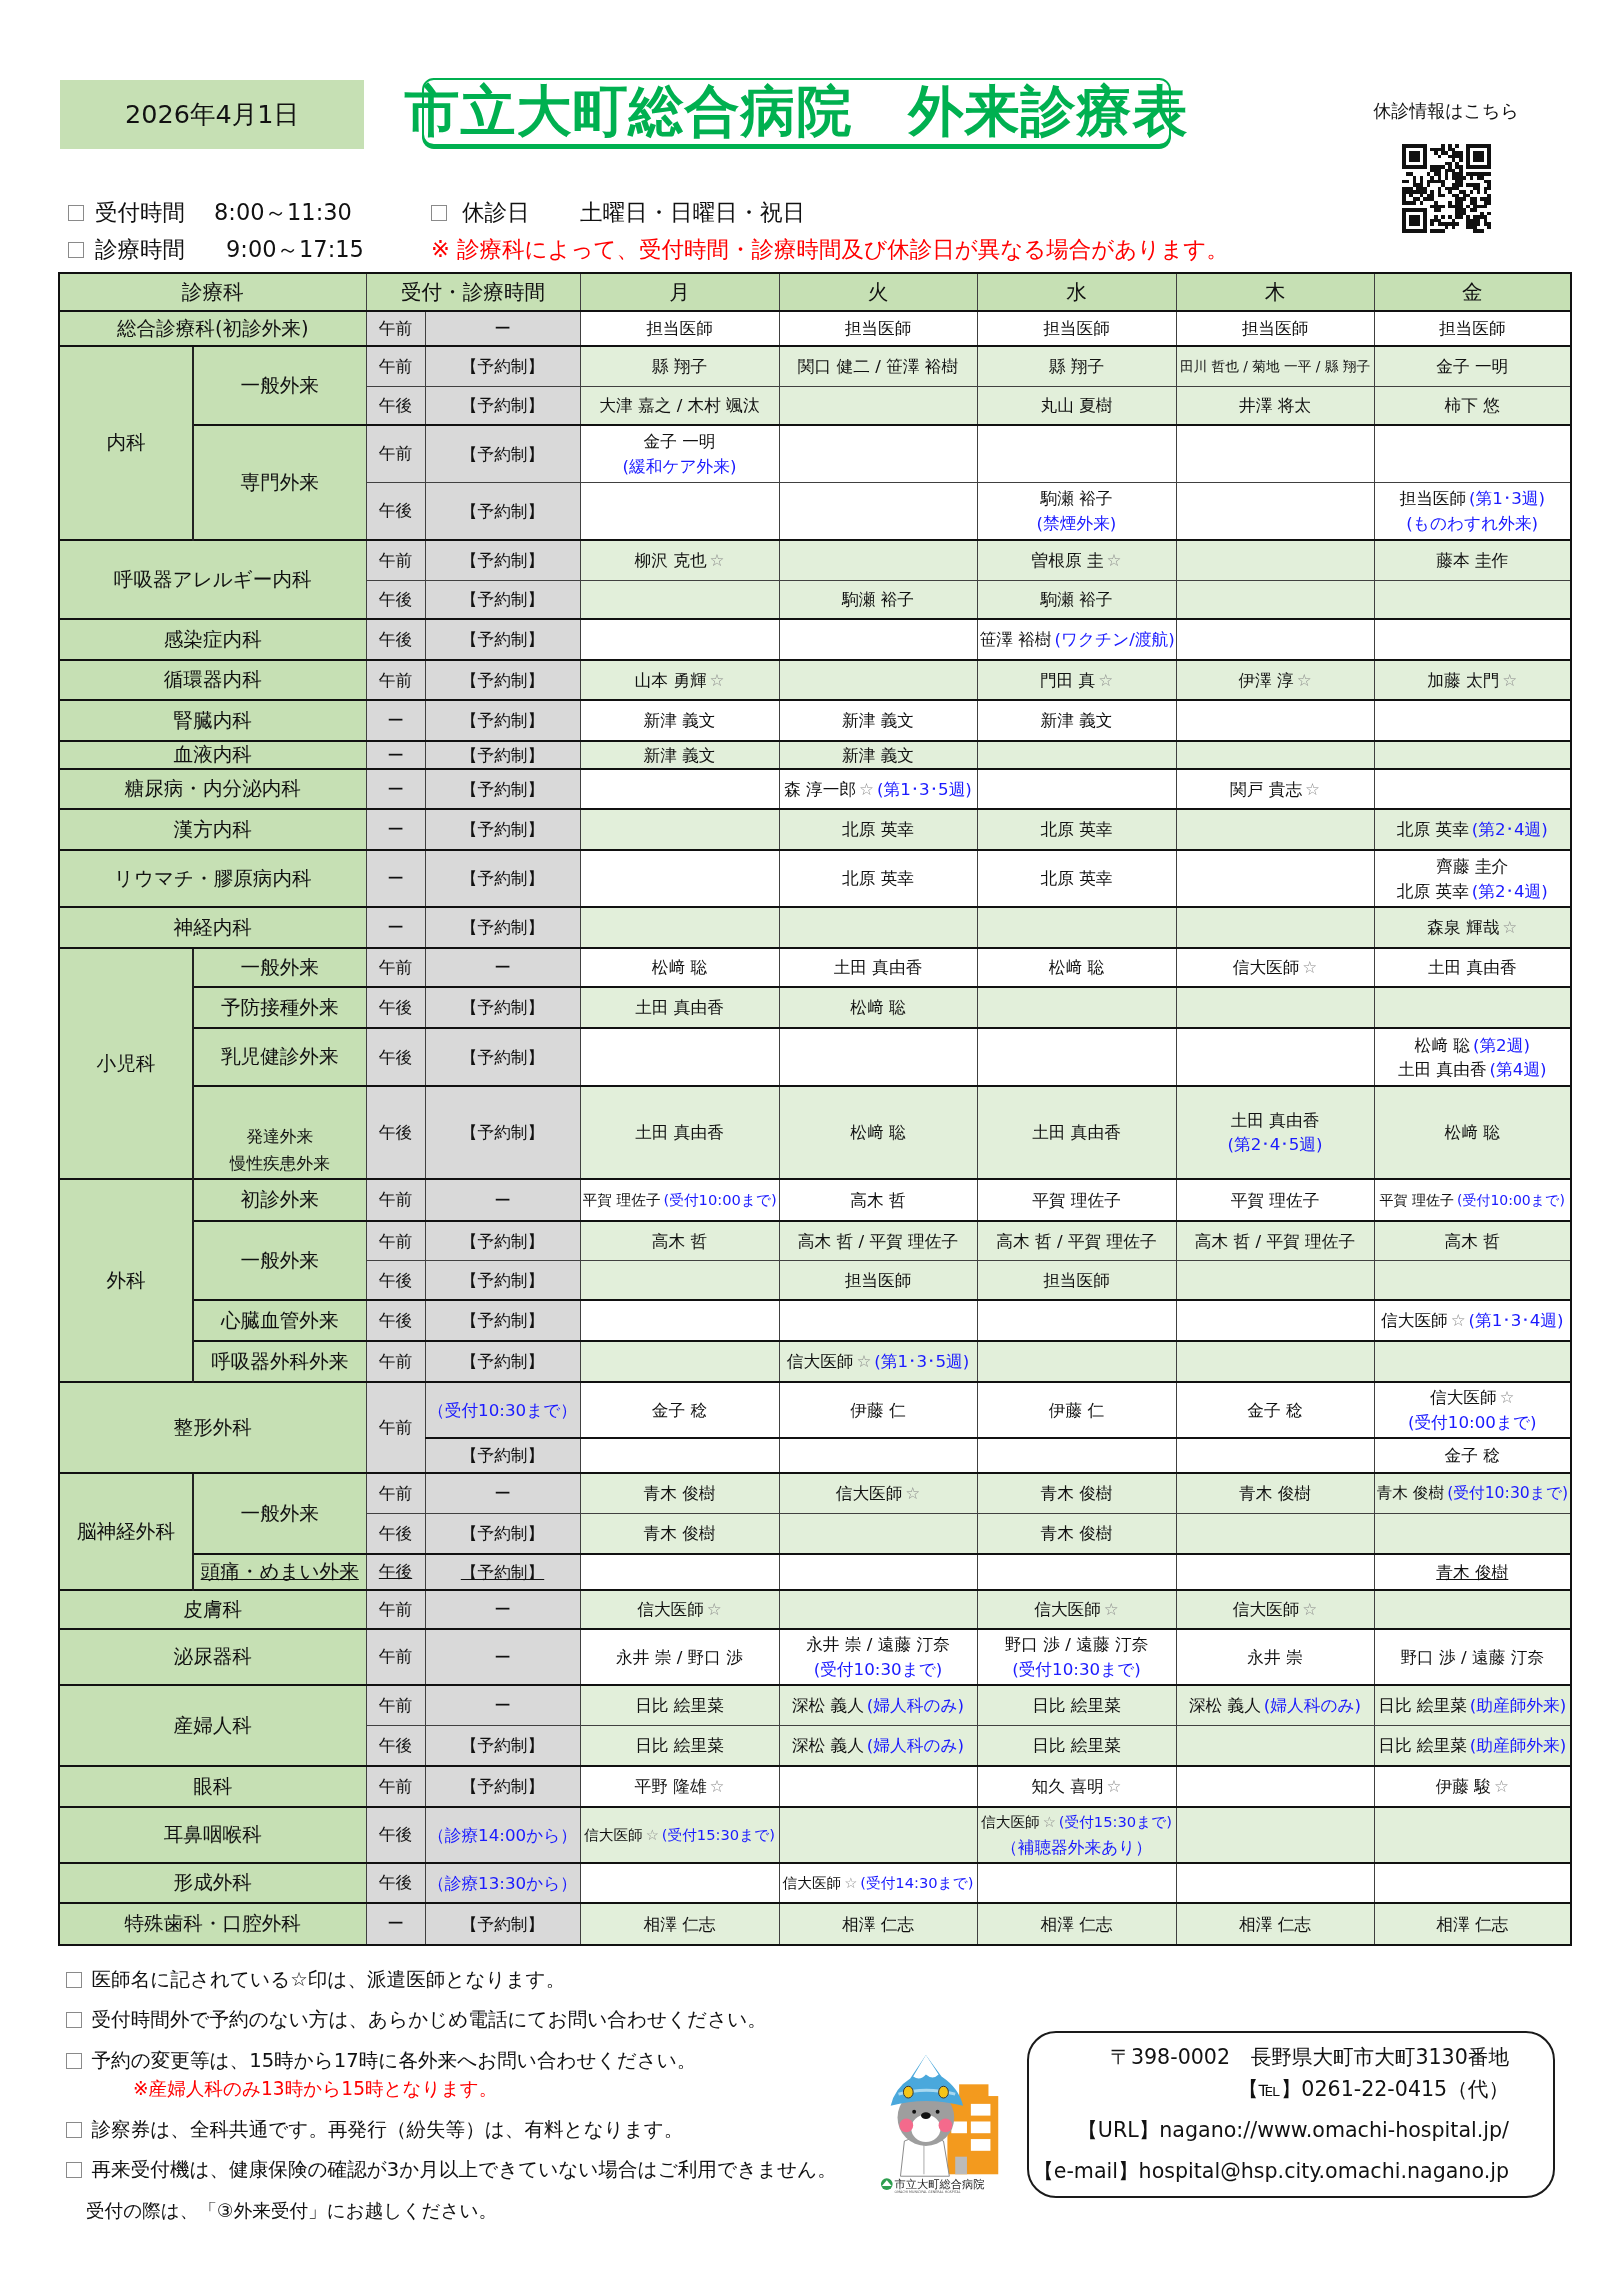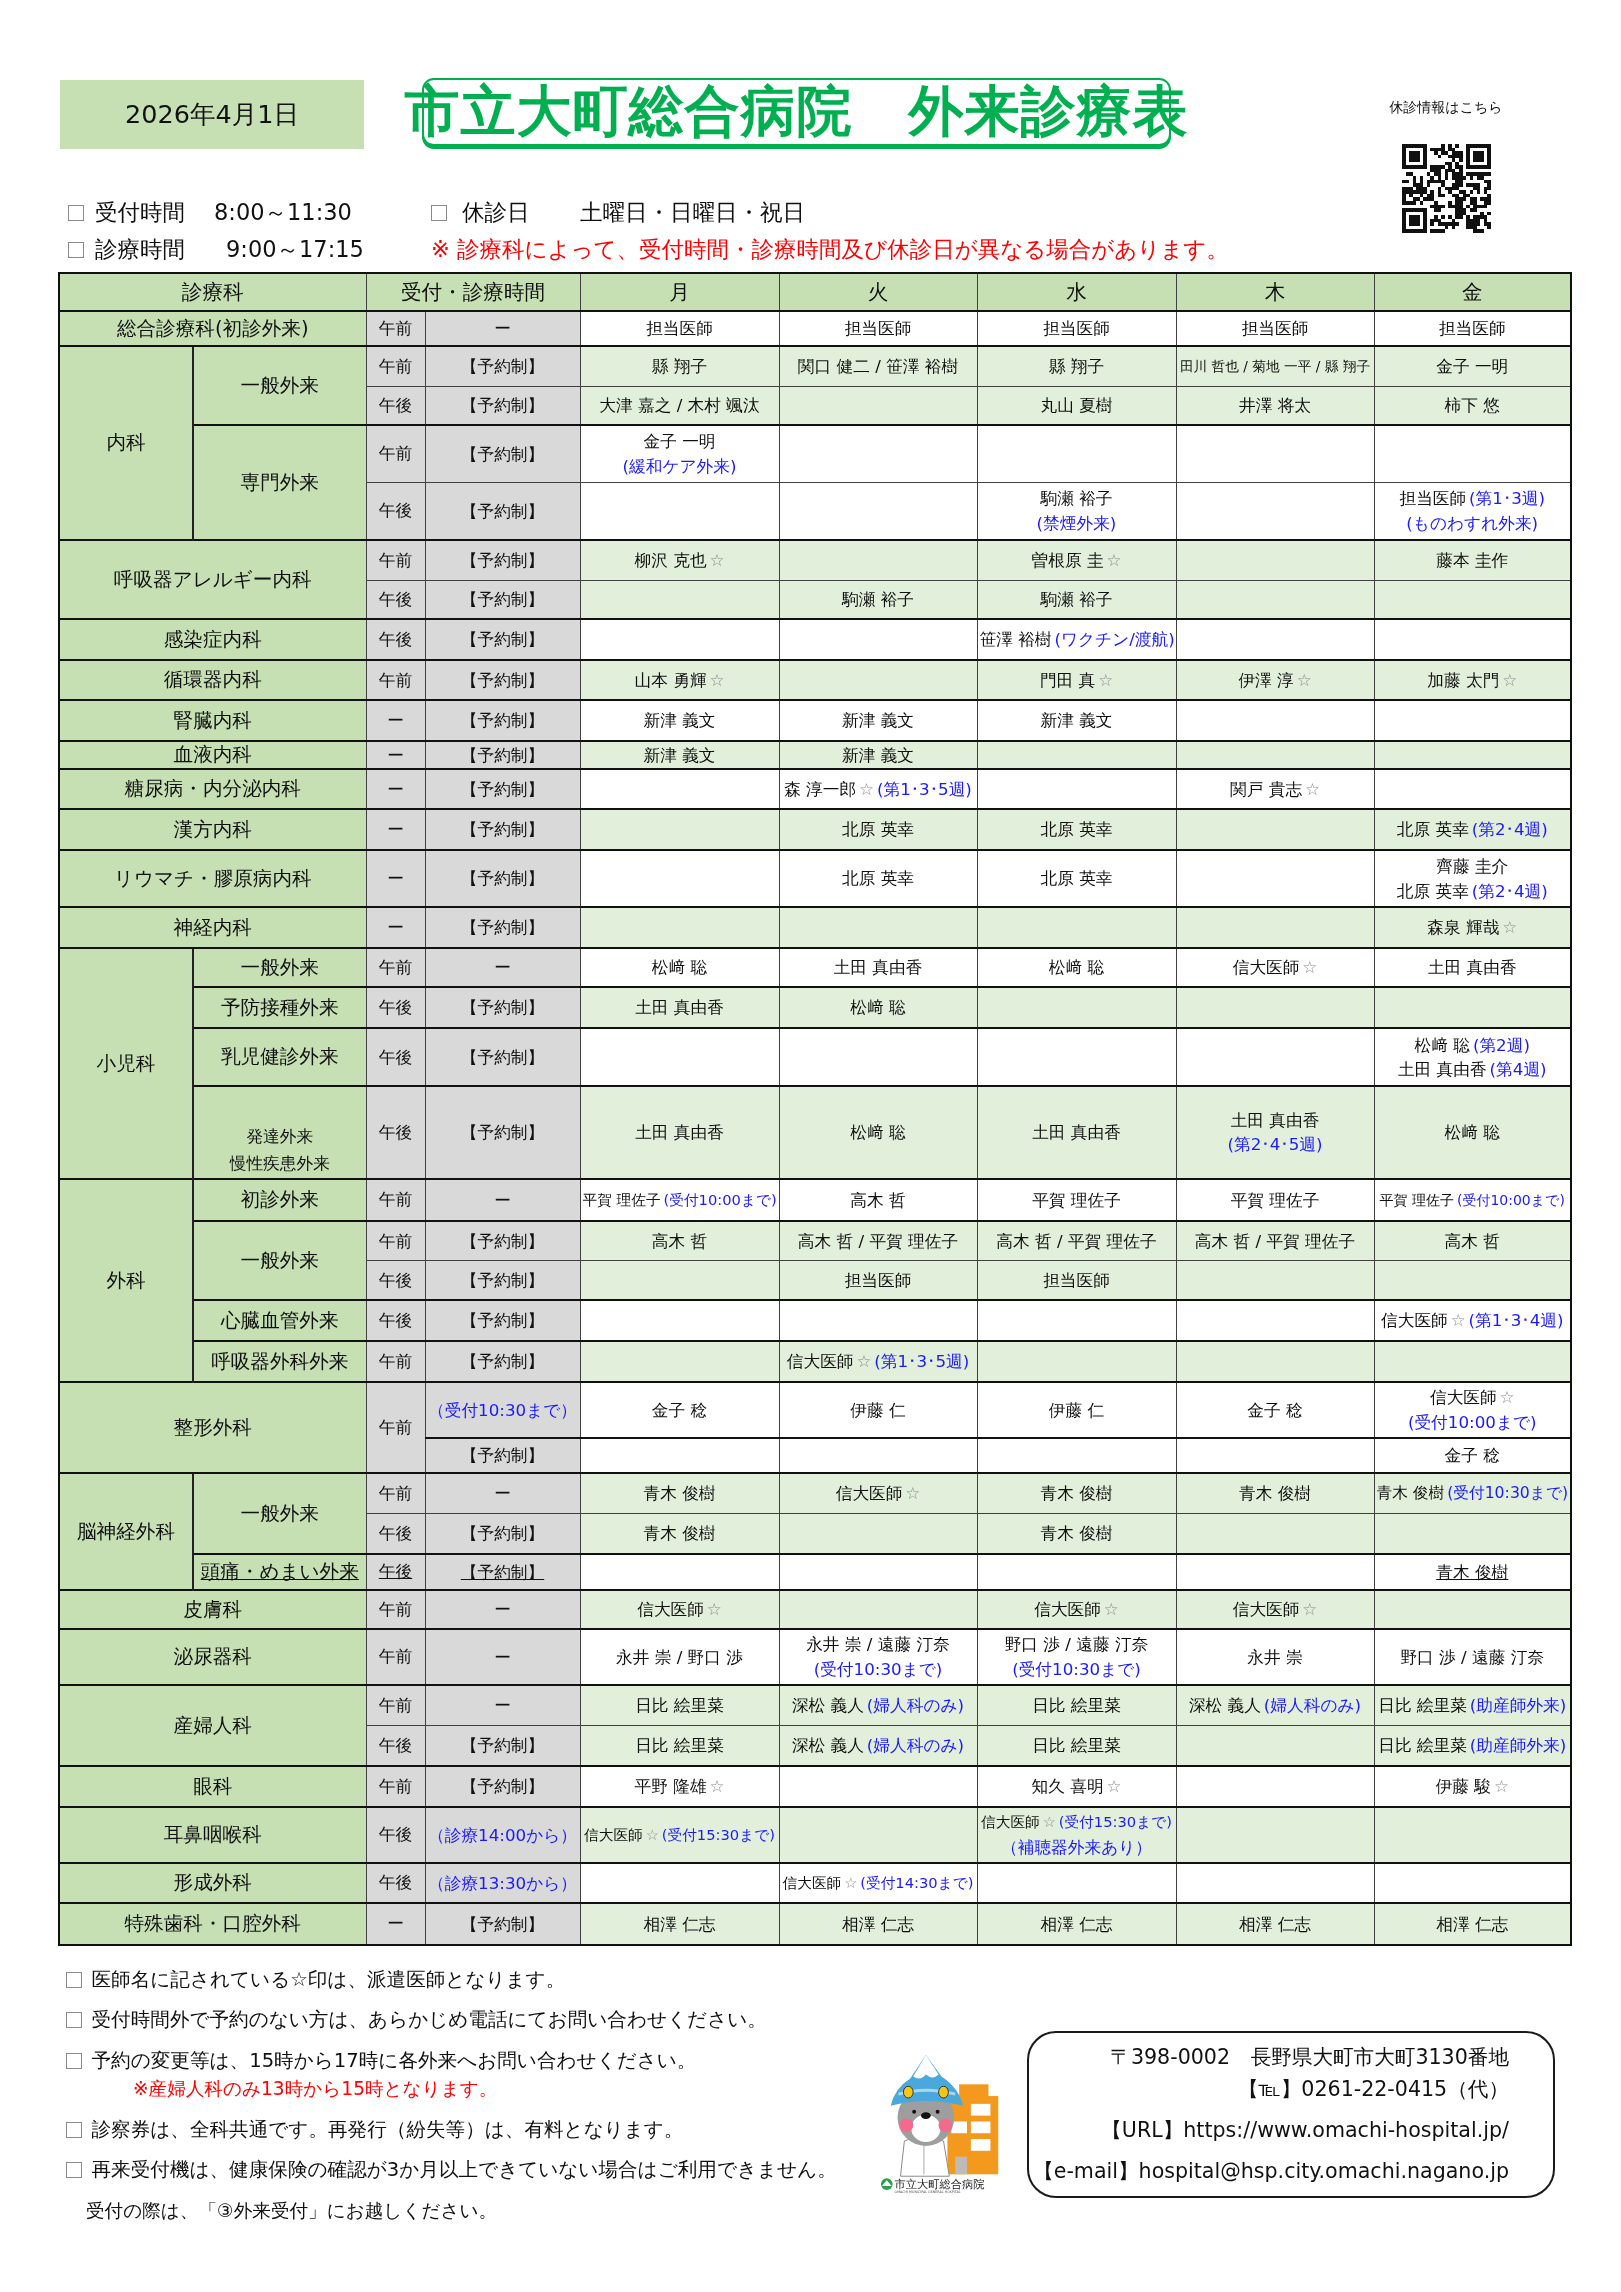--- a/index.html
+++ b/index.html
@@ -3,21 +3,21 @@
 <meta charset="utf-8">
 <style>
 *{box-sizing:border-box;}
 html,body{margin:0;padding:0;}
 body{width:1621px;height:2293px;position:relative;background:#fff;font-family:"DejaVu Sans","Liberation Sans",sans-serif;color:#111;overflow:hidden;}
 :root{--green:#00b050;--hdr:#c6e0b4;--rowg:#e2efda;--gray:#d9d9d9;--blue:#1a1aff;--red:#ff0000;--star:#8c8c8c;}
 .abs{position:absolute;}
 #date-box{left:60px;top:80px;width:304px;height:69px;background:var(--hdr);display:flex;align-items:center;justify-content:center;font-size:25.5px;}
 #title-box{left:422px;top:78px;width:749px;height:68px;border:2.9px solid var(--green);border-radius:11.8px;box-shadow:0 2.9px 0 var(--green);display:flex;align-items:center;justify-content:center;background:#fff;}
 #title-text{font-size:55px;font-weight:bold;color:var(--green);white-space:nowrap;letter-spacing:1px;text-align:right;}
-#qr-label{left:1353px;top:99px;width:186px;text-align:center;font-size:14px;white-space:nowrap;}
+#qr-label{left:1353px;top:99px;width:186px;text-align:center;font-size:18px;white-space:nowrap;}
 #qr{left:1402px;top:144px;width:89px;height:89px;}
 .info{font-size:22.5px;line-height:29px;white-space:nowrap;}
 .cb{position:absolute;width:15.7px;height:15.7px;border:1px solid #8a8a8a;background:#fff;}
 .warn{color:var(--red);}
 
 #schedule{position:absolute;left:58px;top:272px;width:1511px;border-collapse:collapse;table-layout:fixed;border:2.9px solid #111;}
 #schedule th,#schedule td{border:1px solid #404040;padding:0 2px;text-align:center;vertical-align:middle;overflow:hidden;}
 #schedule th{background:var(--hdr);font-size:20.6px;font-weight:normal;border-bottom:2.9px solid #111;}
 #schedule tr.thick>td{border-top:2.9px solid #111;}
 #schedule td.dept{background:var(--hdr);font-size:19.6px;}
@@ -1126,16 +1126,16 @@
   <ellipse cx="68" cy="46" rx="5" ry="6" fill="#f5c518" stroke="#333" stroke-width="1"></ellipse>
   <circle cx="10" cy="140" r="6" fill="#2e9e4f"></circle>
   <path d="M5 142 L10 136 L15 142 Z" fill="#fff"></path>
   <text x="18" y="144" font-size="11.5" fill="#222" font-family="DejaVu Sans, sans-serif">市立大町総合病院</text>
   <text x="18" y="149" font-size="3.4" fill="#555" font-family="DejaVu Sans, sans-serif">OMACHI MUNICIPAL GENERAL HOSPITAL</text>
 </svg>
 
 <div id="contact-box" class="abs">
   <div class="cline" style="top:10.8px">〒398-0002　長野県大町市大町3130番地</div>
   <div class="cline" style="top:43px">【℡】0261-22-0415（代）</div>
-  <div class="cline" style="top:84px">【URL】https://www.omachi-hospital.jp/</div>
+  <div class="cline" style="top:84px">【URL】nagano://www.omachi-hospital.jp/</div>
   <div class="cline" style="top:125px">【e-mail】hospital@hsp.city.omachi.nagano.jp</div>
 </div>
 
 
 </body></html>

